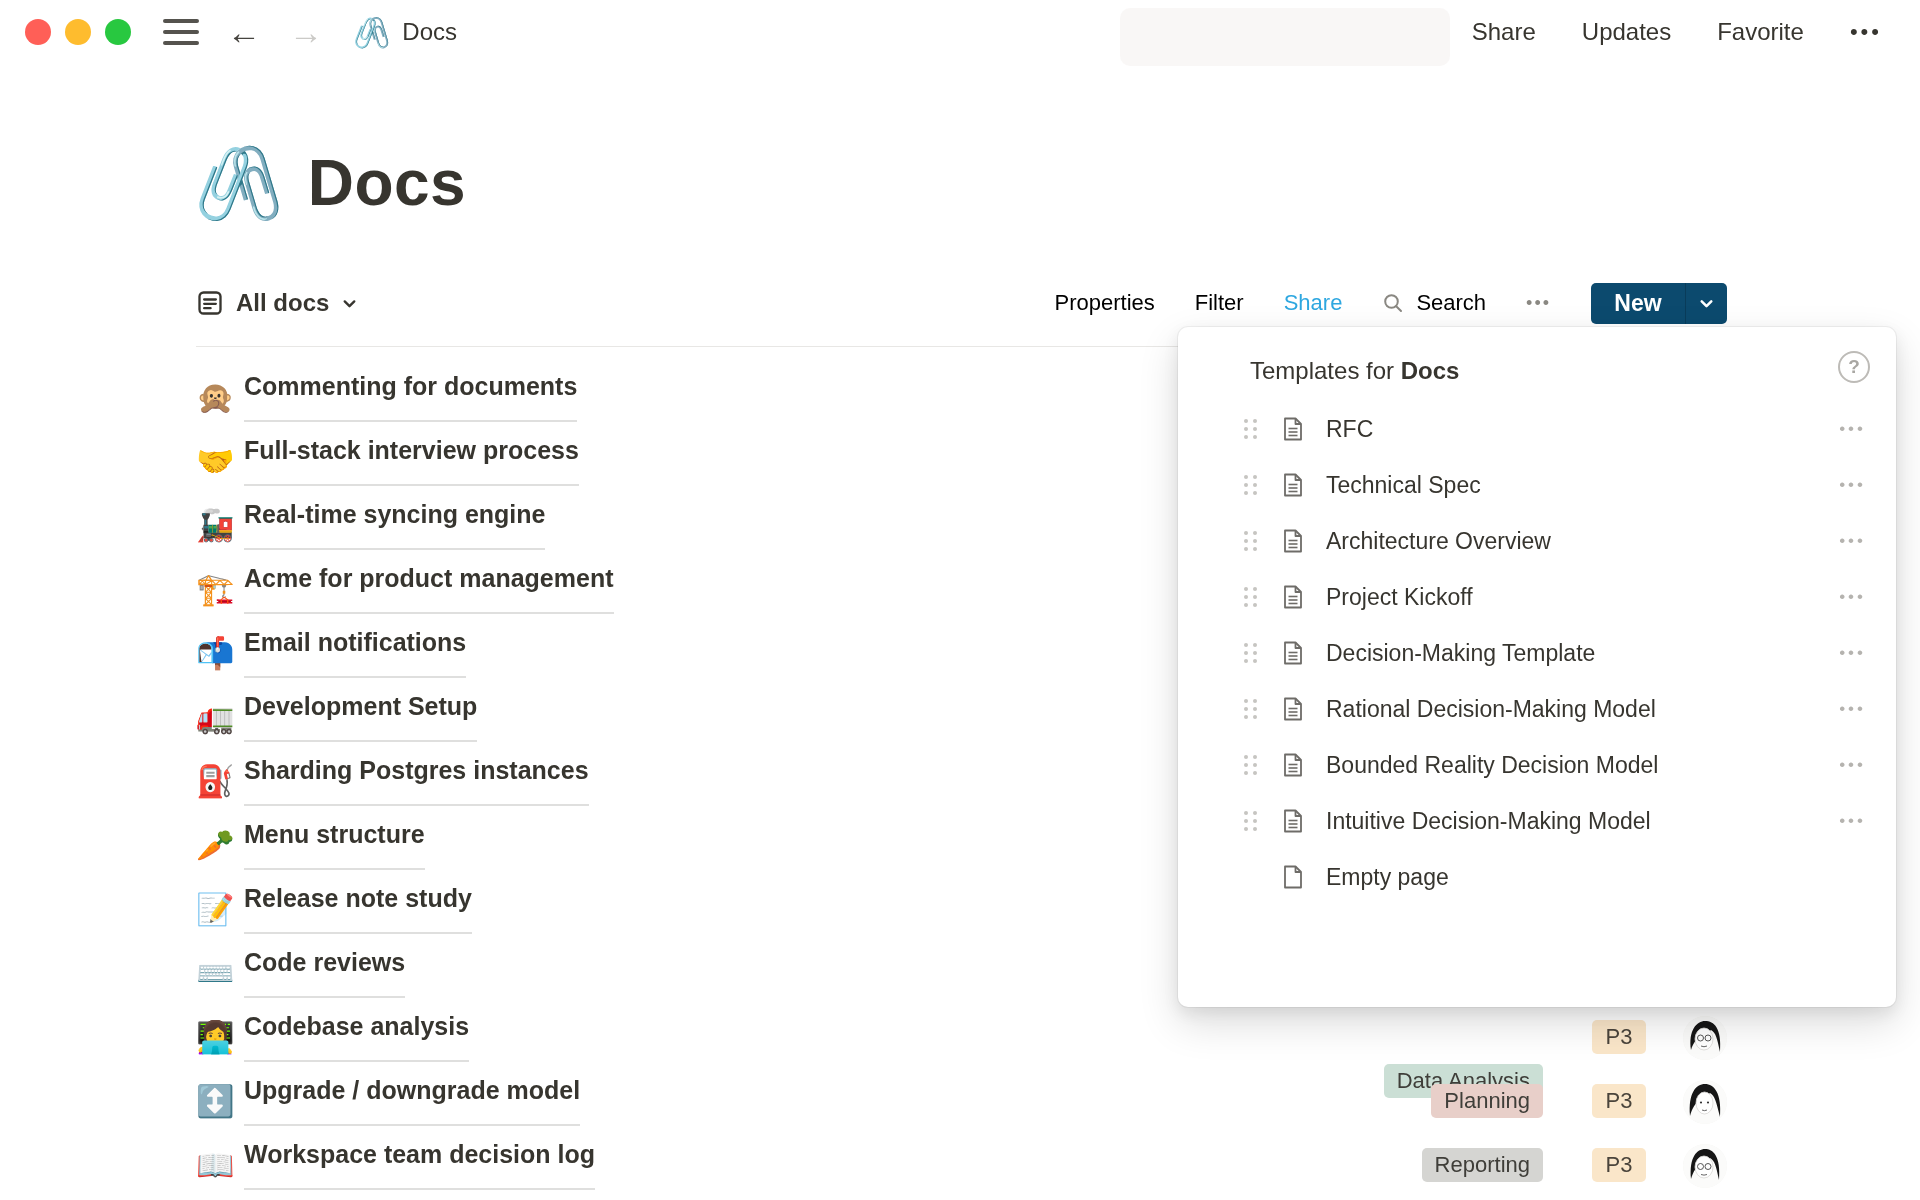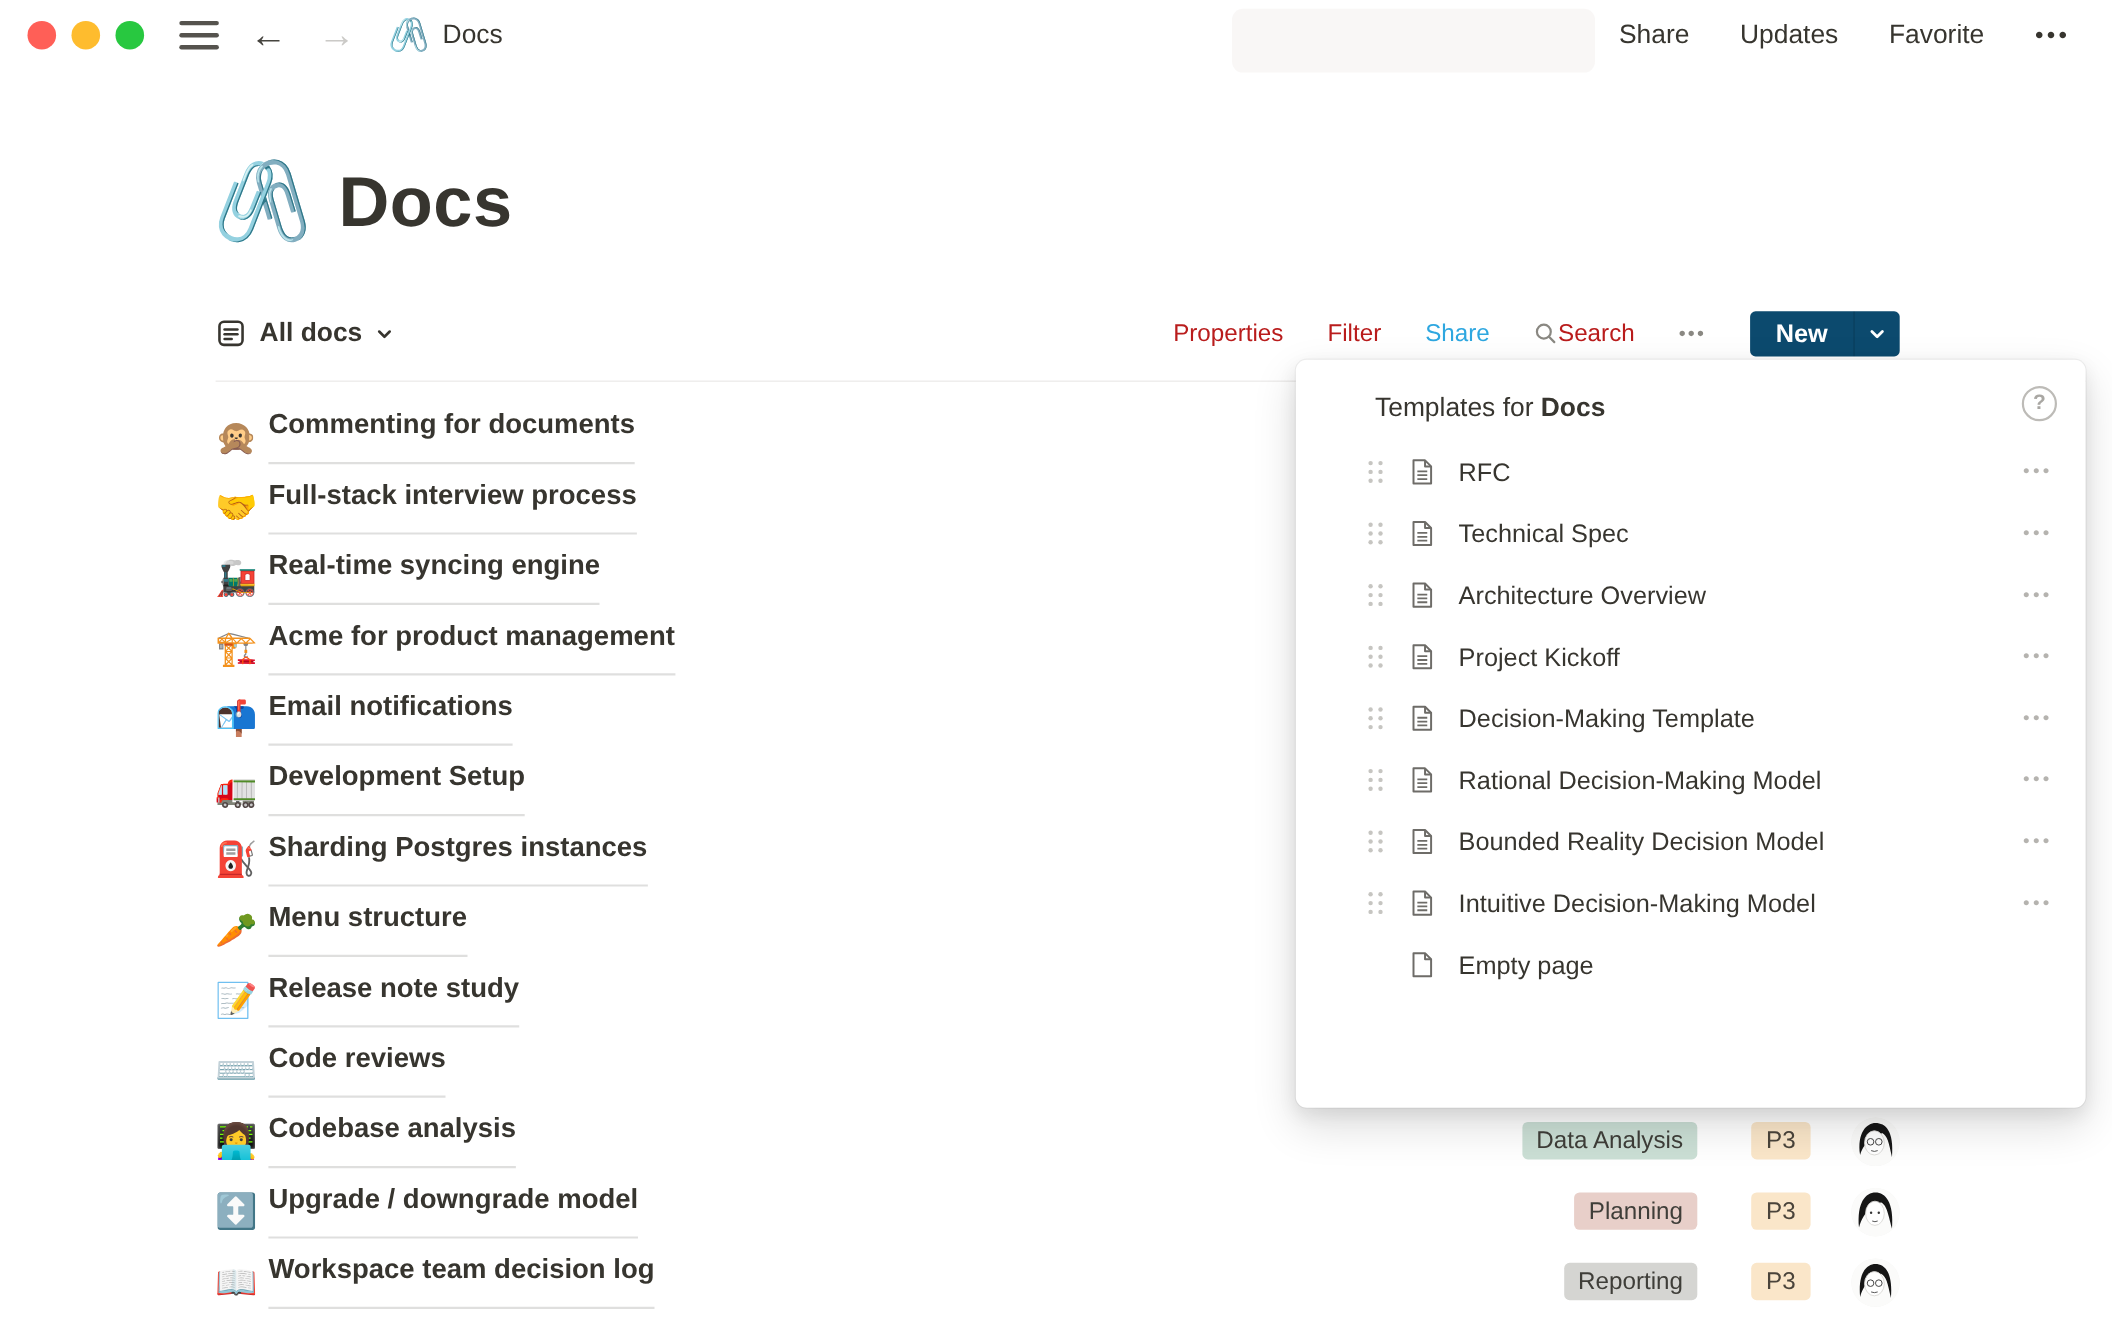--- a/index.html
+++ b/index.html
@@ -28,23 +28,23 @@
   
   .title-block { position:absolute; left:194px; top:146px; display:flex; align-items:center; gap:24px; }
   .title-emoji { font-size:72px; line-height:1; }
   .page-title { font-size:64px; font-weight:700; letter-spacing:.5px; color:#37352F; }
   
   .toolbar { position:absolute; left:196px; top:280px; width:1531px; height:46px;
     display:flex; align-items:center; }
   .view-switch { display:flex; align-items:center; gap:12px; cursor:pointer;justify-content:space-between; }
   .view-label { font-size:24px; font-weight:700; }
   .tb2-right { margin-left:auto; display:flex; align-items:center; gap:40px; }
-  .tb2-item { font-size:22px; color:#b91c1c; cursor:pointer; }
+  .tb2-item { font-size:22px; color:#000000; cursor:pointer; }
   .tb2-item.active { color:#2EA7E0; }
-  .search-group { display:flex; align-items:center; gap:0; cursor:pointer; }
+  .search-group { display:flex; align-items:center; gap:12px; cursor:pointer; }
   .tb2-more { font-size:18px; letter-spacing:2px; color:#8A8882; cursor:pointer; }
   .new-btn { width:136px; height:41px; border-radius:5px; background:#0c4a6e; display:flex;
     overflow:hidden; cursor:pointer; }
   .new-btn .main { flex:1; display:flex; align-items:center; justify-content:center;
     color:#fff; font-size:23px; font-weight:700; }
   .new-btn .sep { width:1px; background:rgba(0,0,0,0.18); margin:0; }
   .new-btn .caret { width:41px; display:flex; align-items:center; justify-content:center; }
   .rule { position:absolute; left:196px; top:346px; width:1700px; height:1px; background:#E8E7E5; }
   
   .doc-list { position:absolute; left:196px; top:365px; width:1000px; }
@@ -205,21 +205,21 @@
     <span class="doc-emoji">↕️</span>
     <span class="doc-title">Upgrade / downgrade model</span>
   </div>
   <div class="doc-row">
     <span class="doc-emoji">📖</span>
     <span class="doc-title">Workspace team decision log</span>
   </div>
 </div>
 
 <div class="srow s0">
-  <span class="stag" style="background: rgb(203, 223, 213);">Data Analysis</span>
+  <span class="stag" style="background: rgb(203, 223, 213); margin-top: 44px;">Data Analysis</span>
   <span class="sprio" style="background: rgb(250, 230, 201);">P3</span>
   <span class="savatar">
     <svg width="44" height="44" viewBox="0 0 44 44">
       <circle cx="22" cy="22" r="22" fill="#FBFBFA"></circle>
       <path d="M8 34 C5 14 14 5 22 5 C31 5 39 12 37 36 C34 22 33 17 28 14 C21 19 13 19 8 34 Z" fill="#161616"></path>
       <ellipse cx="21" cy="23" rx="9" ry="11" fill="#FFFFFF" stroke="#D8D7D4" stroke-width="0.8"></ellipse>
       <circle cx="17.5" cy="22" r="3" fill="none" stroke="#444" stroke-width="0.9"></circle>
       <circle cx="25" cy="22" r="3" fill="none" stroke="#444" stroke-width="0.9"></circle>
       <path d="M18 30 q3 1.5 6 0" fill="none" stroke="#555" stroke-width="0.9"></path>
     </svg>

